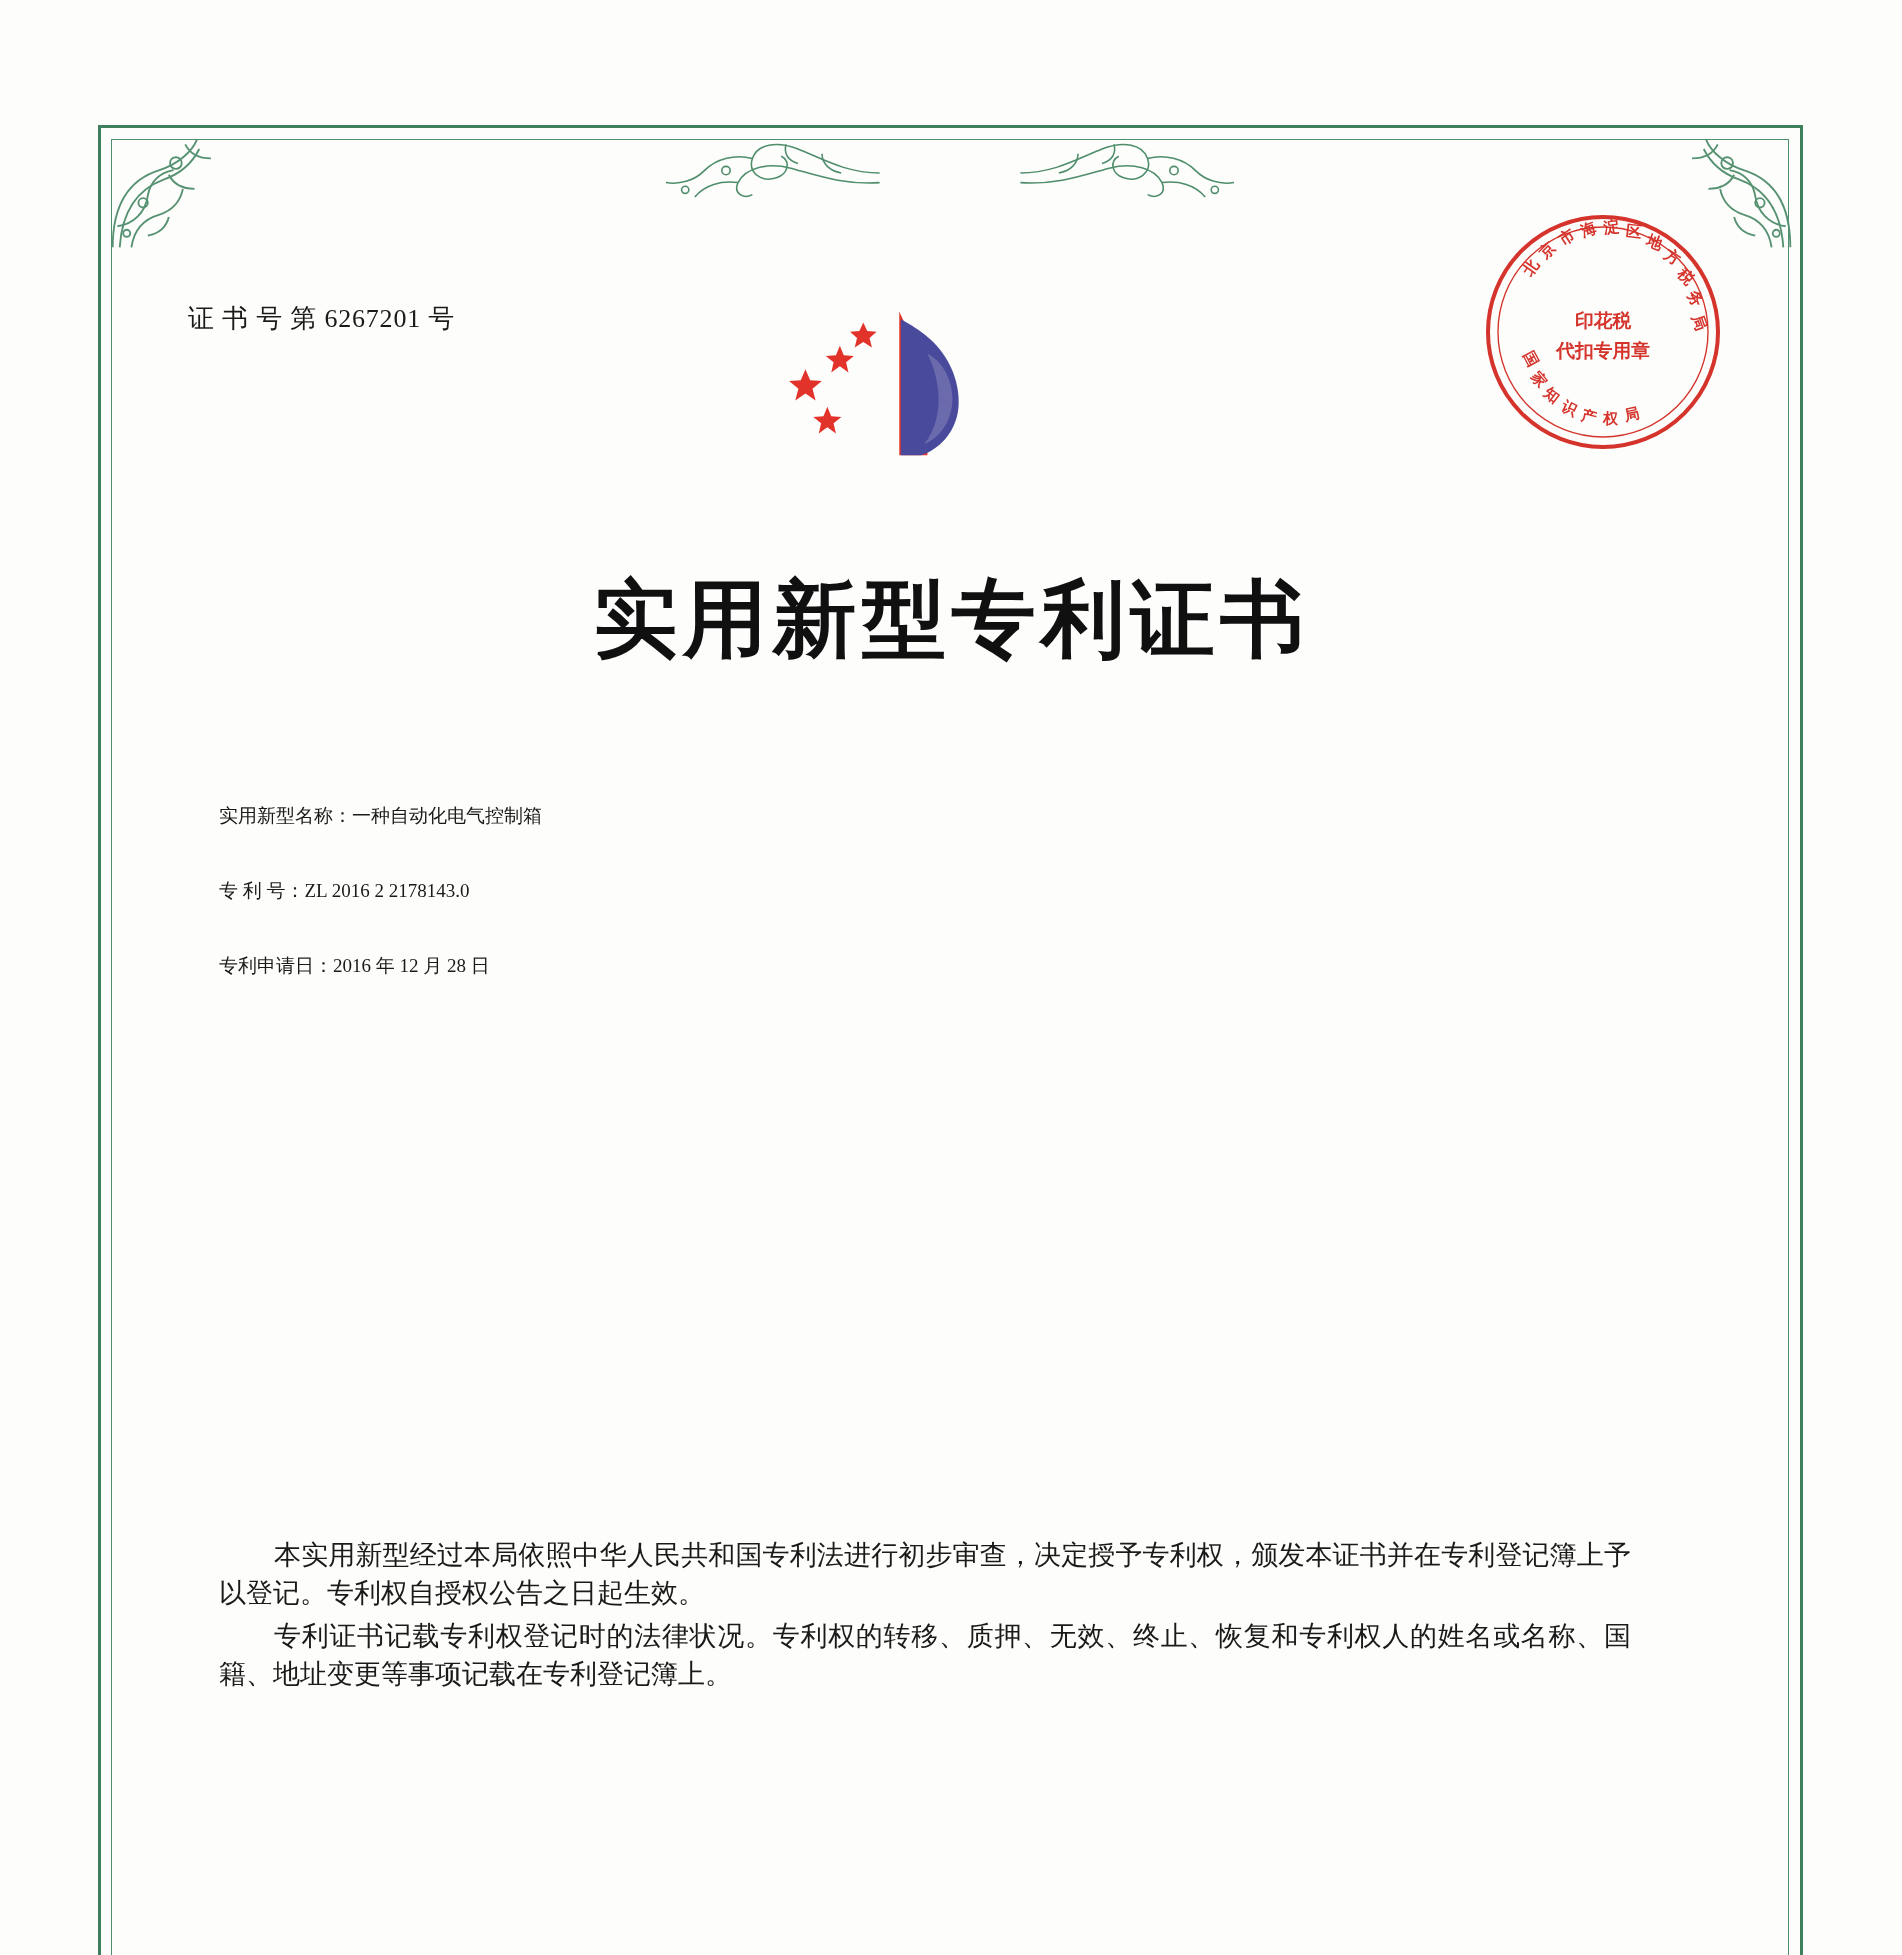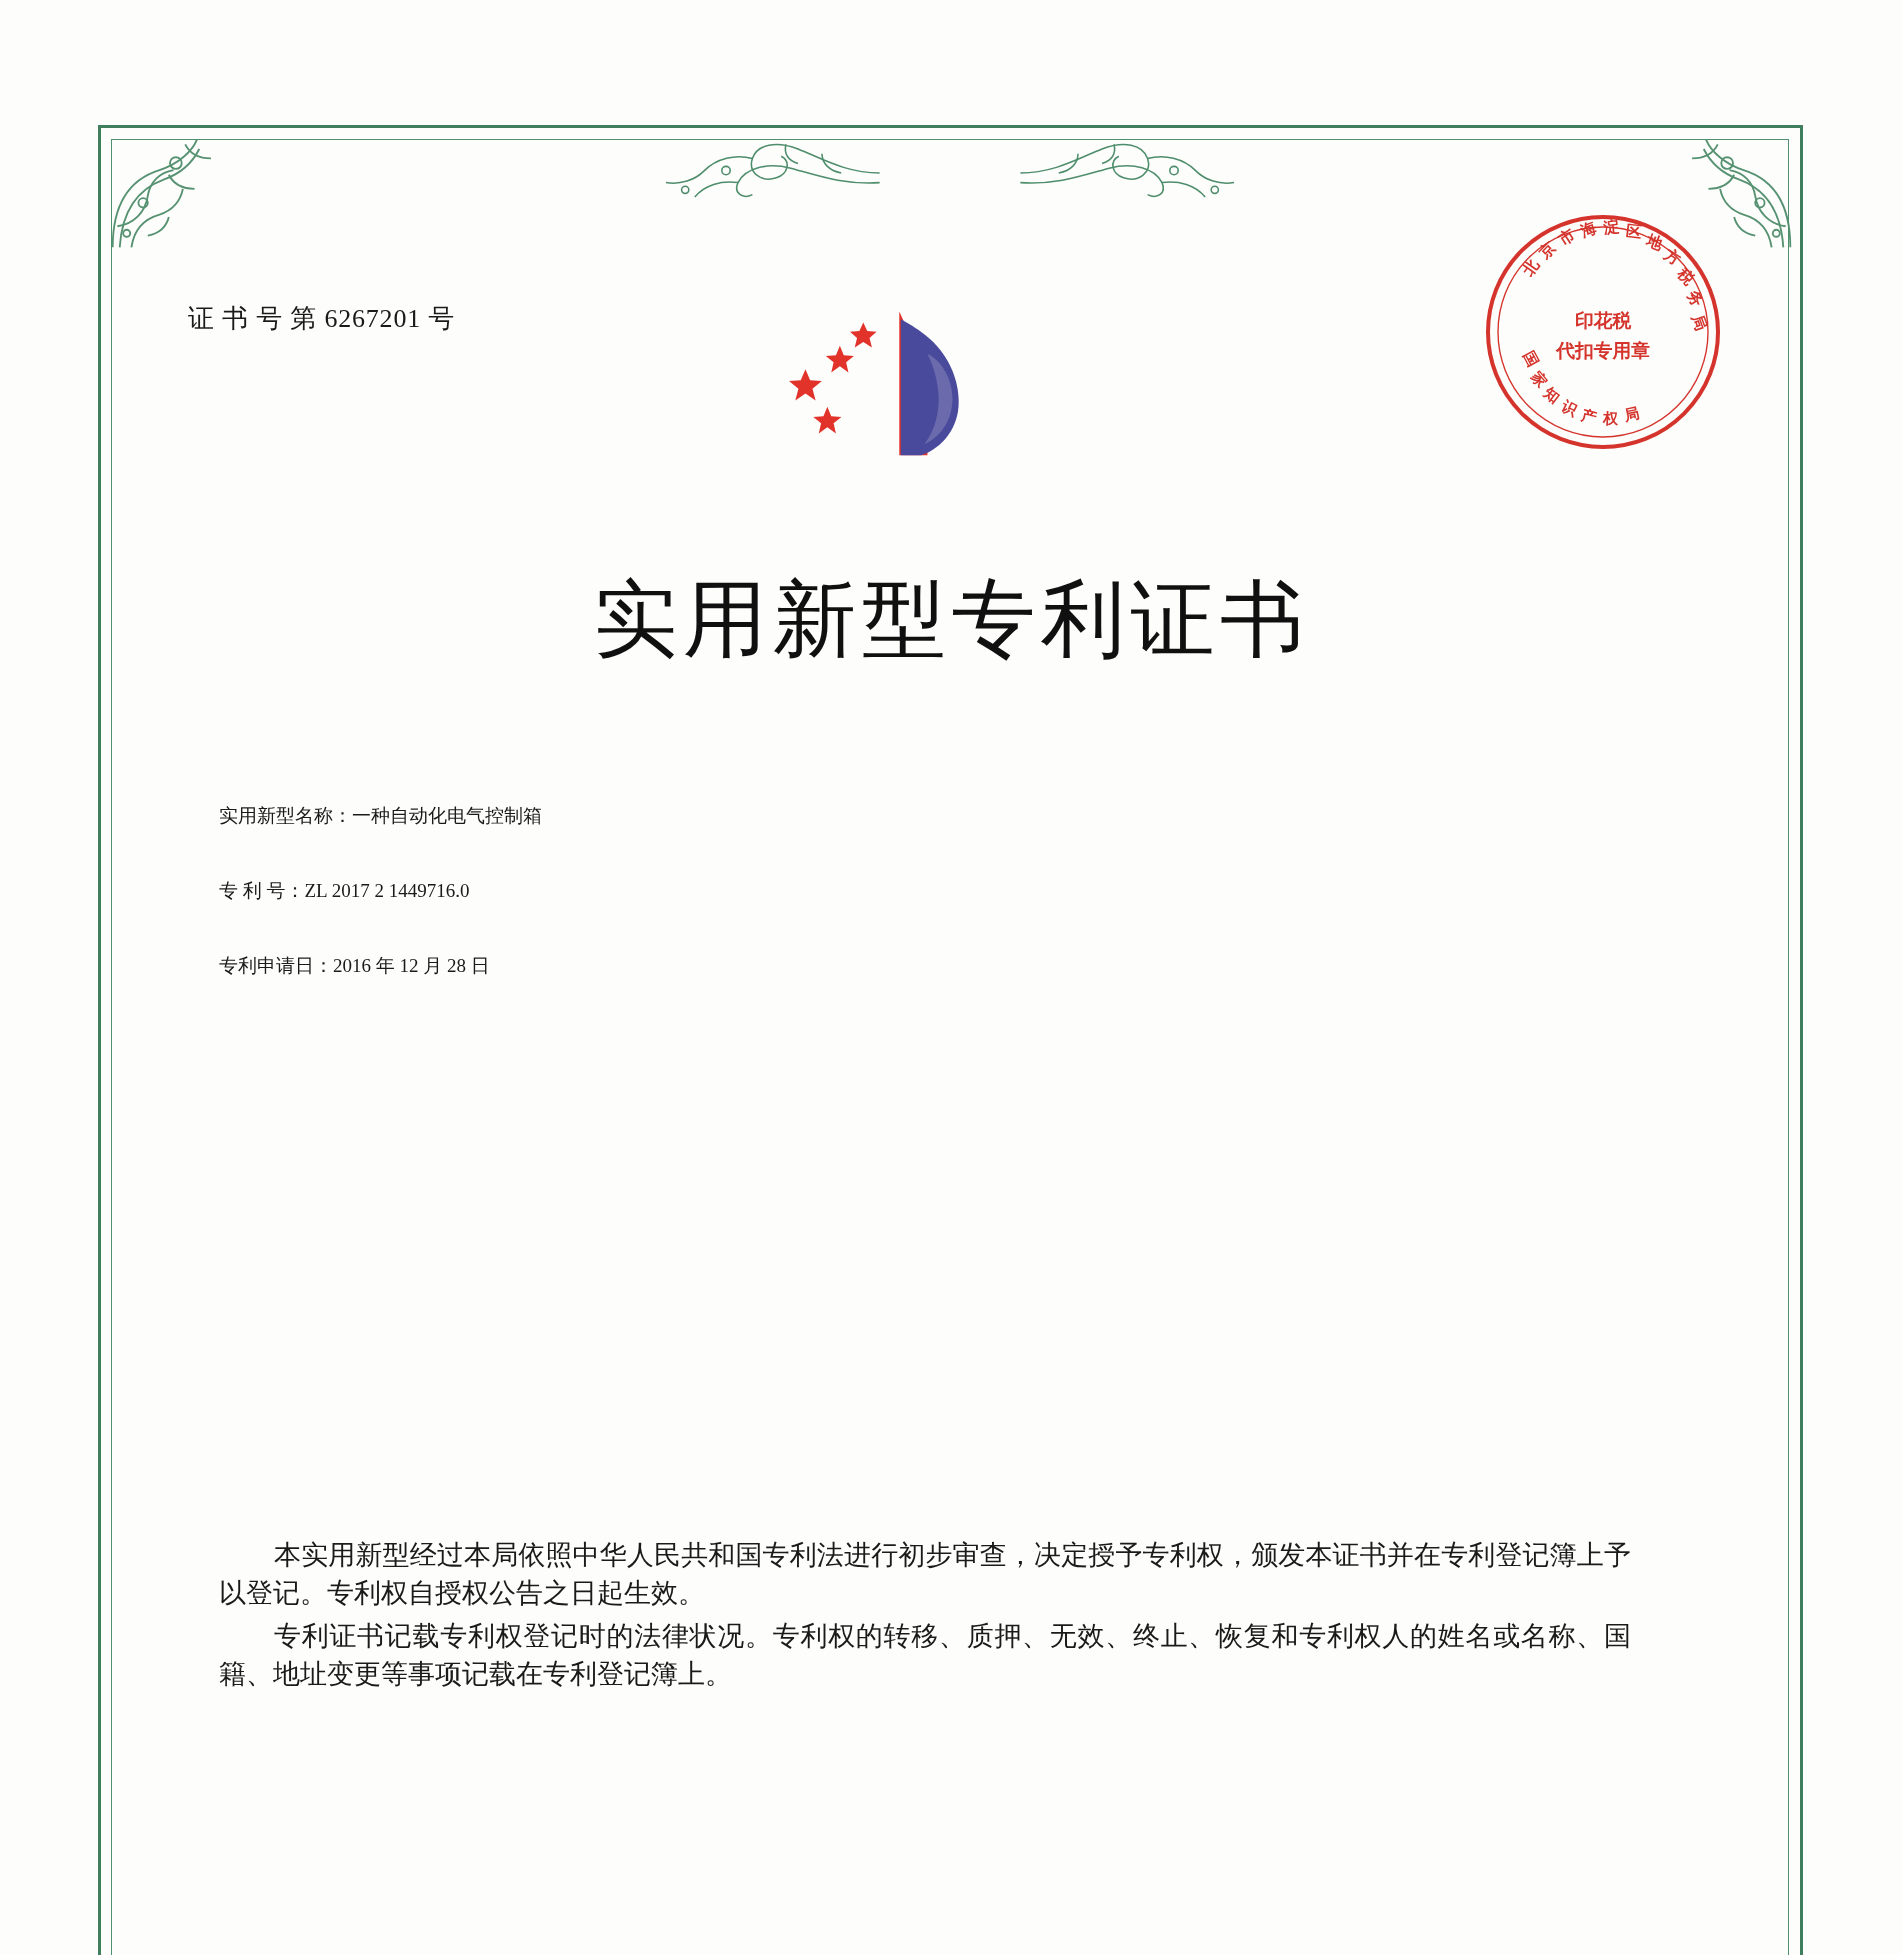--- a/index.html
+++ b/index.html
@@ -99,21 +99,21 @@
   .tax-stamp svg { width: 100%; height: 100%; display: block; }
 
   .main-title {
     position: absolute;
     left: 0;
     top: 563px;
     width: 1903px;
     text-align: center;
     font-family: "DejaVu Serif", serif;
     font-size: 84px;
-    font-weight: normal;
+    font-weight: bold;
     letter-spacing: 5.5px;
     color: #101010;
   }
 
   
   .fields {
     position: absolute;
     left: 219px;
     top: 806px;
     width: 1447px;
@@ -251,21 +251,21 @@
     </svg>
   </div>
 
   <div class="main-title">实用新型专利证书</div>
 
   <div class="fields">
     <div class="field-row">
       <span class="field-label">实用新型名称：</span><span class="field-value">一种自动化电气控制箱</span>
     </div>
     <div class="field-row">
-      <span class="field-label">专    利    号：</span><span class="field-value">ZL 2017 2 1449716.0</span>
+      <span class="field-label">专    利    号：</span><span class="field-value">ZL 2016 2 2178143.0</span>
     </div>
     <div class="field-row">
       <span class="field-label">专利申请日：</span><span class="field-value">2016 年 12 月 28 日</span>
     </div>
   </div>
 
   <div class="paras">
     <p>本实用新型经过本局依照中华人民共和国专利法进行初步审查，决定授予专利权，颁发本证书并在专利登记簿上予以登记。专利权自授权公告之日起生效。</p>
     <p>专利证书记载专利权登记时的法律状况。专利权的转移、质押、无效、终止、恢复和专利权人的姓名或名称、国籍、地址变更等事项记载在专利登记簿上。</p>
   </div>

